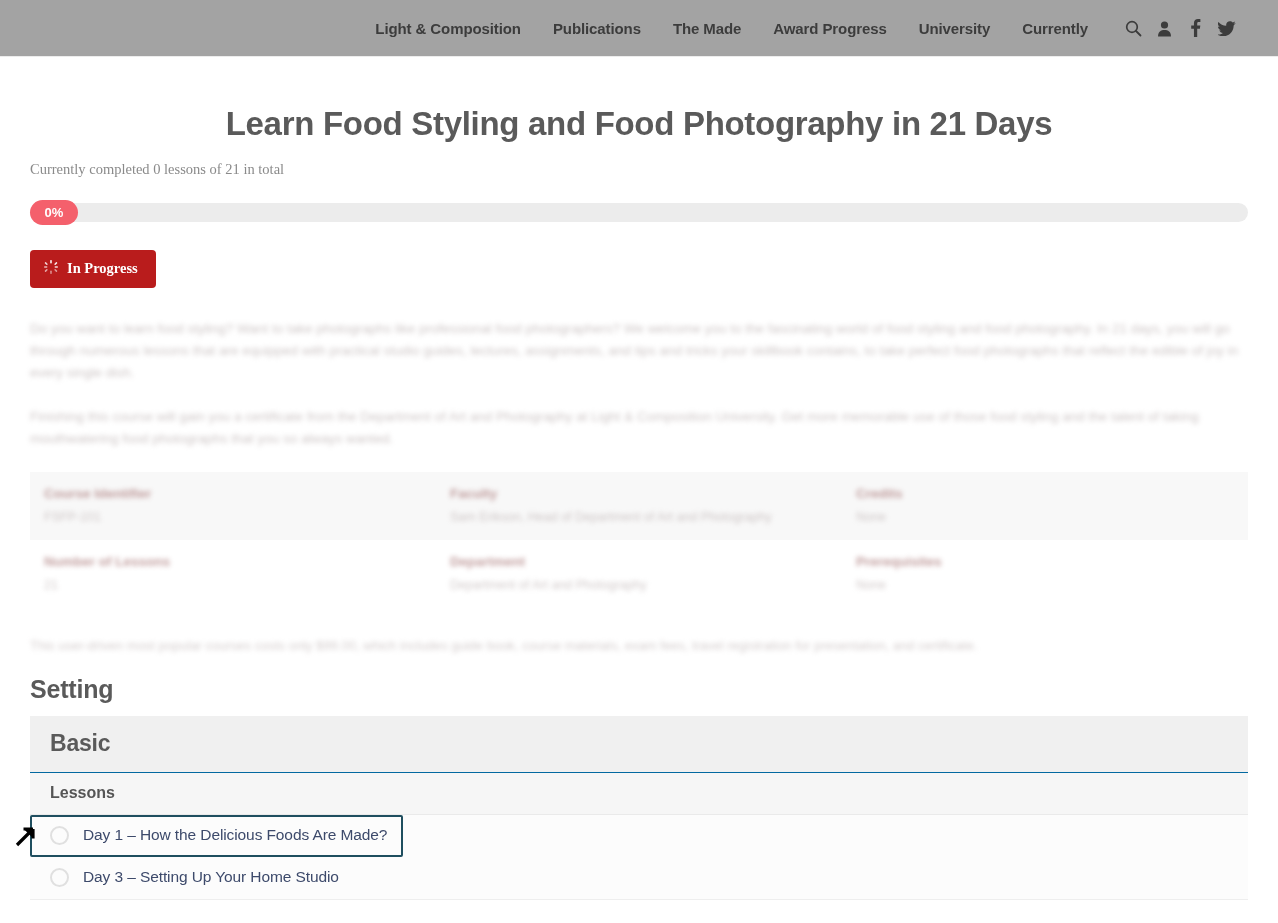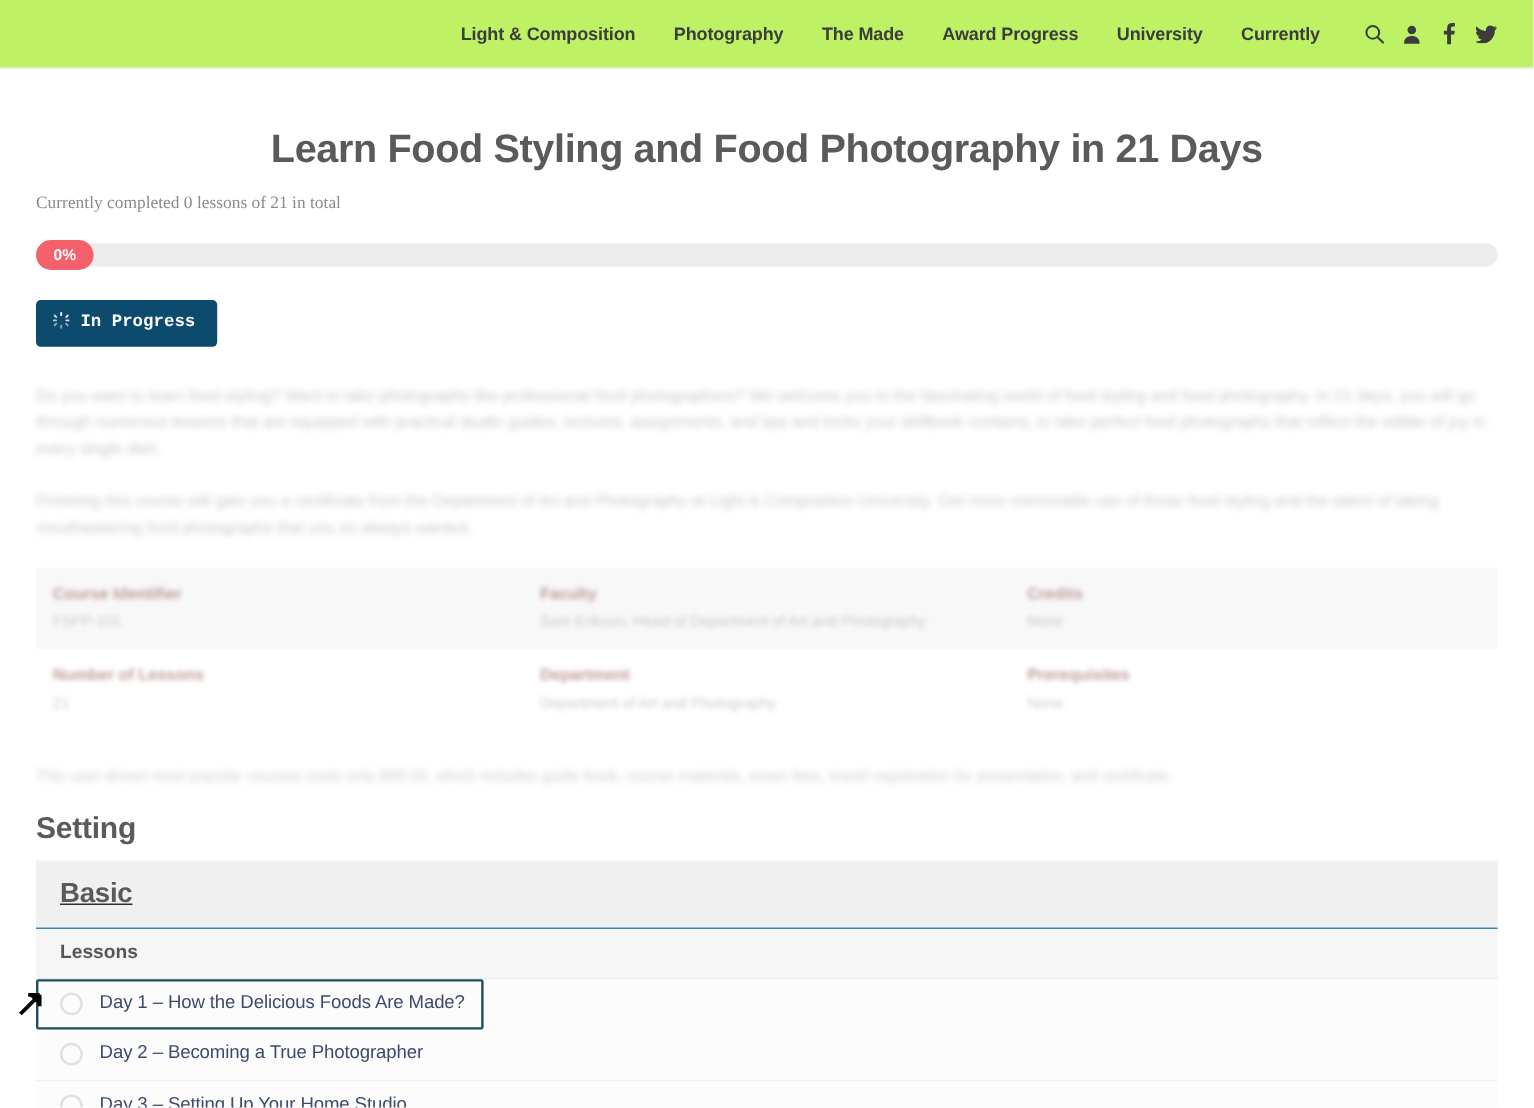--- a/index.html
+++ b/index.html
@@ -11,22 +11,22 @@
     overflow: hidden;
   }
 
   
   .topnav {
     height: 57px;
     border-bottom: 1px solid #ececec;
     display: flex;
     align-items: center;
     justify-content: flex-end;
-    padding-right: 24px;
-    background: #bef264;
+    padding-right: 36px;
+    background: #a3a3a3;
   }
   .nav-links { display: flex; align-items: center; gap: 0; }
   .nav-link {
     font-size: 15px;
     font-weight: bold;
     color: #3c3c3c;
     text-decoration: none;
     padding: 0 16px;
     letter-spacing: -0.1px;
     white-space: nowrap;
@@ -79,28 +79,28 @@
     font-weight: bold;
     display: flex; align-items: center; justify-content: center;
   }
 
   
   .status-btn {
     margin-top: 28px;
     display: inline-flex;
     align-items: center;
     gap: 9px;
-    background: #0c4a6e;
+    background: #b91c1c;
     color: #ffffff;
     border: none;
     border-radius: 4px;
     padding: 10px 18px 10px 14px;
     font-size: 14.5px;
     font-weight: bold;
-    font-family: Liberation Mono, monospace;
+    font-family: Liberation Serif, serif;
     cursor: pointer;
   }
   .spinner-icon { display: block; }
 
   
   .desc-block { margin-top: 30px; }
   .desc-p {
     font-size: 13.5px;
     line-height: 22px;
     color: #9c8d8d;
@@ -158,21 +158,20 @@
     font-size: 25px;
     font-weight: bold;
     color: #5a5a5a;
     margin: 22px 0 0 0;
     letter-spacing: -0.2px;
   }
   .module-card { margin-top: 12px; }
   .module-header {
     background: #f0f0f0;
     padding: 14px 20px 15px 20px;
-    text-decoration: underline;
   }
   .module-header-title {
     font-size: 23px;
     font-weight: bold;
     color: #5a5a5a;
     letter-spacing: -0.2px;
   }
   .lessons-header {
     background: #f6f6f6;
     border-top: 1px solid #0369a1;
@@ -223,21 +222,21 @@
     height: 28px;
     pointer-events: none;
   }
 </style>
 </head>
 <body>
 
 <div class="topnav">
   <div class="nav-links">
     <a class="nav-link" href="#">Light &amp; Composition</a>
-    <a class="nav-link" href="#">Photography</a>
+    <a class="nav-link" href="#">Publications</a>
     <a class="nav-link" href="#">The Made</a>
     <a class="nav-link" href="#">Award Progress</a>
     <a class="nav-link" href="#">University</a>
     <a class="nav-link" href="#">Currently</a>
   </div>
   <div class="nav-icons">
     <span class="nav-icon">
       <svg width="17" height="17" viewBox="0 0 17 17" fill="none">
         <circle cx="7" cy="7" r="5.3" stroke="#3c3c3c" stroke-width="1.7"></circle>
         <line x1="11" y1="11" x2="15.5" y2="15.5" stroke="#3c3c3c" stroke-width="1.8" stroke-linecap="round"></line>
@@ -336,24 +335,20 @@
       <span class="module-header-title">Basic</span>
     </div>
     <div class="lessons-header">Lessons</div>
     <div class="lesson-list">
       <div class="lesson-row focused">
         <span class="lesson-circle"></span>
         <a class="lesson-label" href="#">Day 1 – How the Delicious Foods Are Made?</a>
       </div>
       <div class="lesson-row">
         <span class="lesson-circle"></span>
-        <a class="lesson-label" href="#">Day 2 – Becoming a True Photographer</a>
-      </div>
-      <div class="lesson-row">
-        <span class="lesson-circle"></span>
         <a class="lesson-label" href="#">Day 3 – Setting Up Your Home Studio</a>
       </div>
     </div>
   </div>
 
 </div>
 
 <div class="cursor-arrow">
   <svg width="28" height="28" viewBox="0 0 28 28">
     <path d="M4 24 L20 8 M20 8 L10.5 8 M20 8 L20 17.5" stroke="#000000" stroke-width="3.2" fill="none" stroke-linecap="butt"></path>

